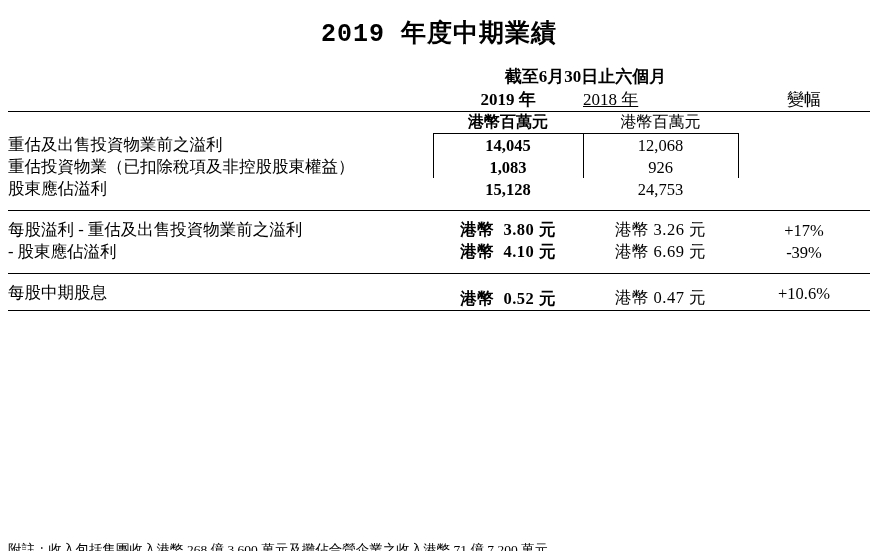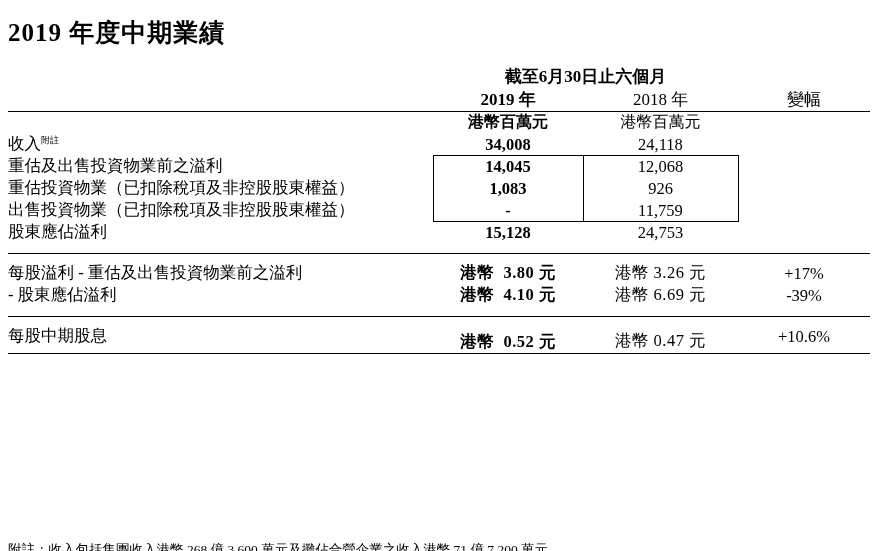--- a/index.html
+++ b/index.html
@@ -15,21 +15,22 @@
     overflow: hidden;
   }
   .page {
     position: relative;
     width: 878px;
     height: 551px;
     box-sizing: border-box;
     padding: 0 8px;
   }
   .doc-title {
-    font-family: Liberation Serif, serif;
+    text-align: center;
+    font-family: Liberation Mono, monospace;
     font-weight: bold;
     font-size: 25px;
     letter-spacing: 1px;
     margin-top: 16px;
     margin-bottom: 7px;
   }
   .section-title {
     font-family: "Liberation Sans", "DejaVu Sans", sans-serif;
     font-weight: bold;
     font-size: 21px;
@@ -78,23 +79,24 @@
     font-size: 17px;
     padding-bottom: 4px;
   }
   .hdr-year-2019 {
     font-weight: bold;
     text-align: center;
     font-size: 17px;
     padding-bottom: 5px;
   }
   .hdr-year-2018 {
-    text-align: center;
+    text-align: left;
     font-size: 17px;
     padding-bottom: 5px;
+    text-decoration: underline;
   }
   .hdr-chg {
     text-align: center;
     font-size: 17px;
     padding-bottom: 5px;
     padding-right: 16px;
   }
   .unit-bold {
     font-weight: bold;
     text-align: center;
@@ -174,47 +176,35 @@
         <td class="cell hdr-chg">變幅</td>
       </tr>
 
       <tr>
         <td class="cell"></td>
         <td class="cell unit-bold">港幣百萬元</td>
         <td class="cell unit">港幣百萬元</td>
         <td class="cell"></td>
       </tr>
 
-      <tr>
-        <td class="cell label-cell"><span>收入</span><span class="sup">附註</span></td>
-        <td class="cell num-2019">34,008</td>
-        <td class="cell num">24,118</td>
-        <td class="cell chg"></td>
-      </tr>
 
       <tr>
         <td class="cell label-cell">重估及出售投資物業前之溢利</td>
         <td class="cell num-2019 box-l box-r box-t">14,045</td>
         <td class="cell num box-l box-r box-t">12,068</td>
         <td class="cell chg"></td>
       </tr>
 
       <tr>
         <td class="cell label-cell">重估投資物業（已扣除稅項及非控股股東權益）</td>
         <td class="cell num-2019 box-l box-r">1,083</td>
         <td class="cell num box-l box-r">926</td>
         <td class="cell chg"></td>
       </tr>
 
-      <tr>
-        <td class="cell label-cell">出售投資物業（已扣除稅項及非控股股東權益）</td>
-        <td class="cell num-2019 box-l box-r box-b">-</td>
-        <td class="cell num box-l box-r box-b">11,759</td>
-        <td class="cell chg"></td>
-      </tr>
 
       <tr>
         <td class="cell label-cell">股東應佔溢利</td>
         <td class="cell num-2019">15,128</td>
         <td class="cell num">24,753</td>
         <td class="cell chg"></td>
       </tr>
 
       <tr class="spacer-row">
         <td></td>

